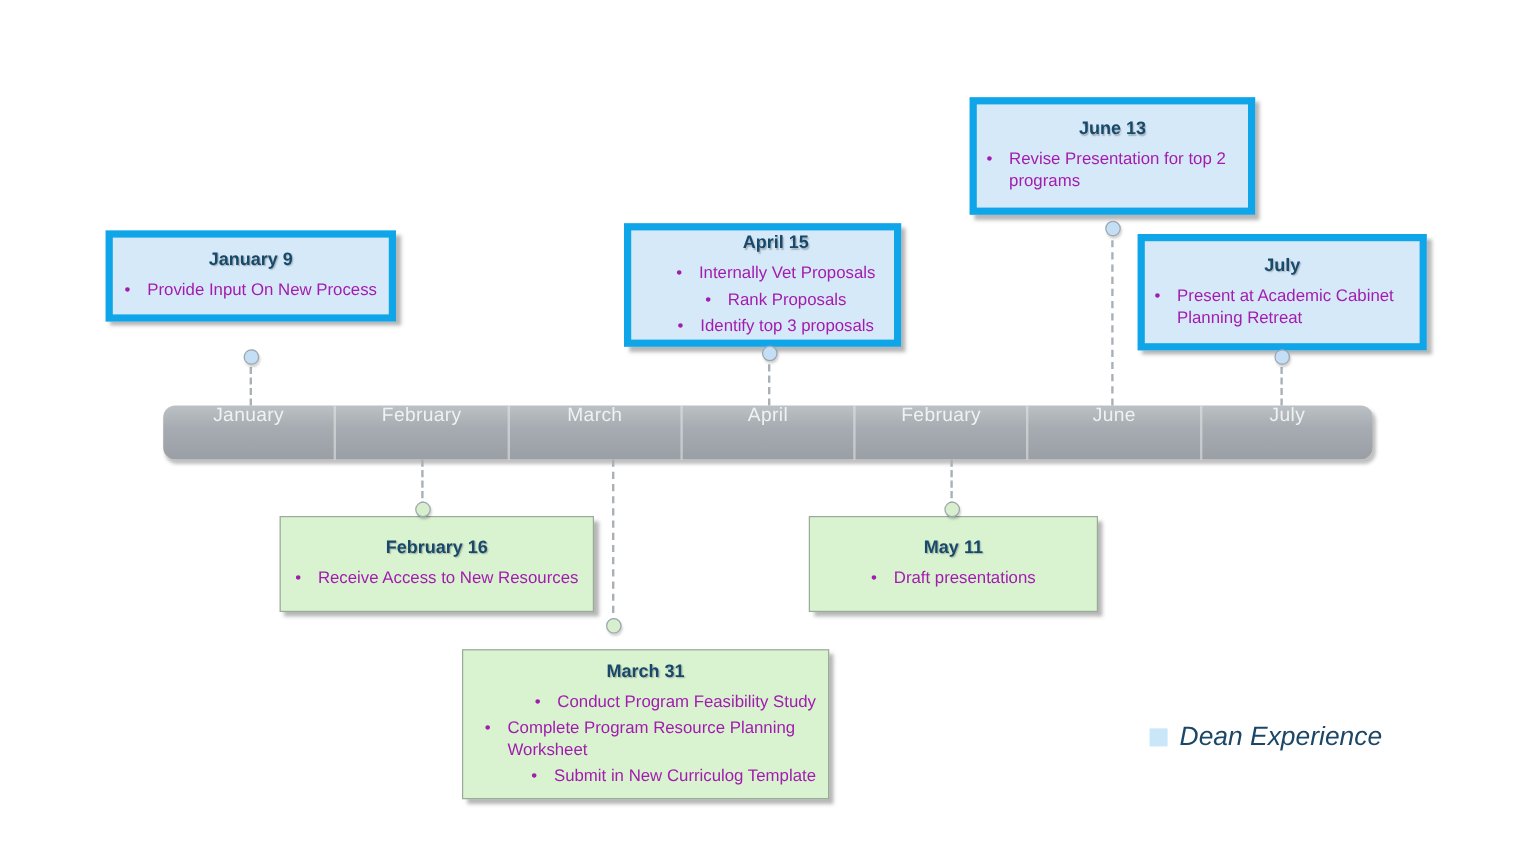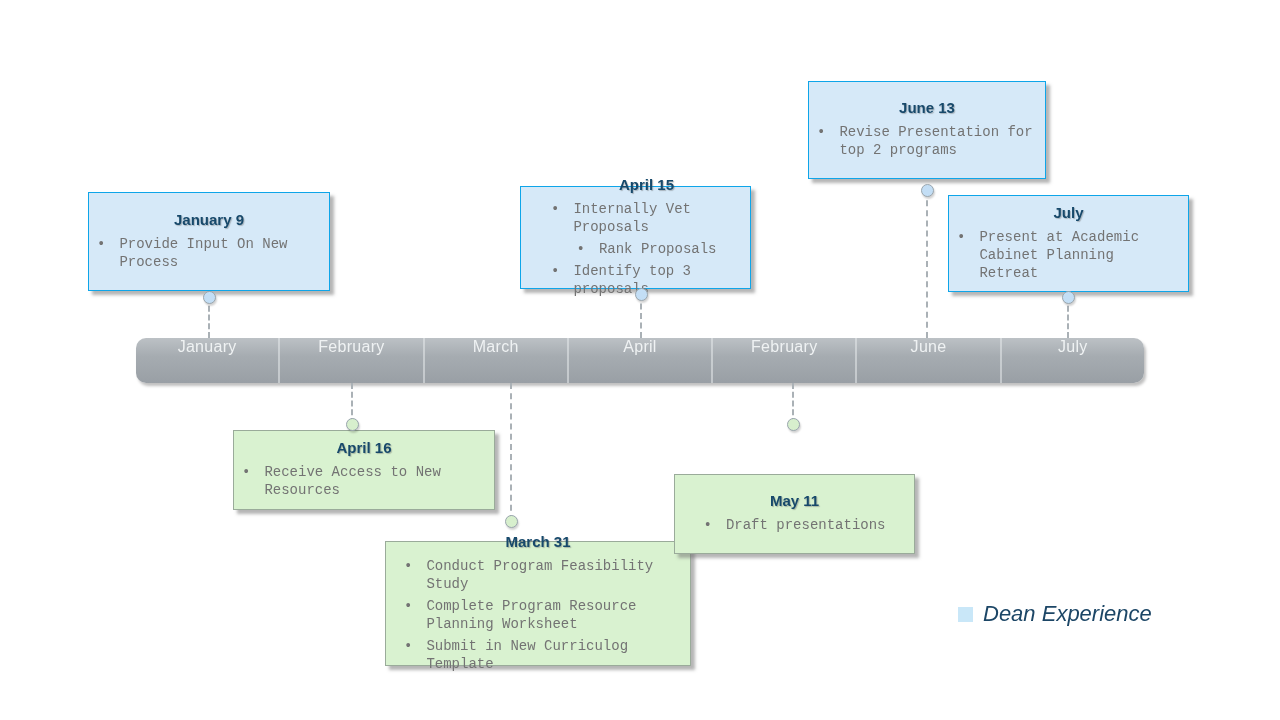--- a/index.html
+++ b/index.html
@@ -34,41 +34,41 @@
   .dot-dean{background:#c3def5;}
   .dot-faculty{background:#d7efcd;}
 
   
   .event{
     position:absolute;z-index:2;box-sizing:border-box;
     display:flex;flex-direction:column;justify-content:center;
     padding:6px 8px;
     box-shadow:4px 4px 3px rgba(110,110,110,0.5);
   }
-  .event.dean{background:#d6e9f8;border:1px solid #0ea5e9;}
+  .event.dean{background:#d6e9f8;border:6px solid #0ea5e9;}
   .event.faculty{background:#d9f2d0;border:1px solid #9aab9a;}
   .event .title{
     text-align:center;font-weight:bold;font-size:15px;color:#17496b;
     margin-bottom:5px;text-shadow:1px 1px 1px rgba(90,90,90,0.38);
   }
   .bullet-row{
     display:flex;justify-content:center;
-    font-size:14px;color:#737373;line-height:18px;margin:2px 0;font-family:Liberation Mono, monospace;
+    font-size:14px;color:#a21caf;line-height:18px;margin:2px 0;
   }
   .bullet-row::before{content:"\2022";margin-right:14px;flex:0 0 auto;}
-  .event.align-left .bullet-row{justify-content:flex-start;text-align:left;padding-left:10px;padding-right:2px;}
+  .event.align-left .bullet-row{justify-content:flex-end;text-align:left;padding-left:10px;padding-right:2px;}
 
   
-  .ev-jan9 {left:88px; top:192px; width:242px; height:99px;}
+  .ev-jan9 {left:88px; top:192px; width:242px; height:76px;}
   .ev-apr15{left:520px;top:186px; width:231px; height:103px;padding-left:30px;}
   .ev-jun13{left:808px;top:81px;  width:238px; height:98px;}
   .ev-july {left:948px;top:195px; width:241px; height:97px;}
   .ev-feb16{left:233px;top:430px; width:262px; height:80px;}
   .ev-mar31{left:385px;top:541px; width:306px; height:125px;}
-  .ev-may11{left:674px;top:430px; width:241px; height:80px;margin-top:44px;}
+  .ev-may11{left:674px;top:430px; width:241px; height:80px;}
 
   
   .legend{position:absolute;left:958px;top:601px;display:flex;flex-direction:column;gap:7px;}
   .legend-row{display:flex;align-items:center;gap:10px;font-style:italic;}
   .legend-swatch{width:15px;height:15px;flex:0 0 auto;}
   .sw-dean{background:#c9e7f8;}
   .sw-faculty{background:#a9e49c;}
   .legend-label{font-size:22px;color:#1c4666;}
 </style>
 </head>
@@ -144,21 +144,21 @@
   </div>
 
   <div class="event dean ev-july">
     <div class="title">July</div>
     <div class="bullet-row">
         <span>Present at Academic Cabinet Planning Retreat</span>
       </div>
   </div>
 
   <div class="event faculty ev-feb16">
-    <div class="title">April 16</div>
+    <div class="title">February 16</div>
     <div class="bullet-row">
         <span>Receive Access to New Resources</span>
       </div>
   </div>
 
   <div class="event faculty align-left ev-mar31">
     <div class="title">March 31</div>
     <div class="bullet-row">
         <span>Conduct Program Feasibility Study</span>
       </div>

